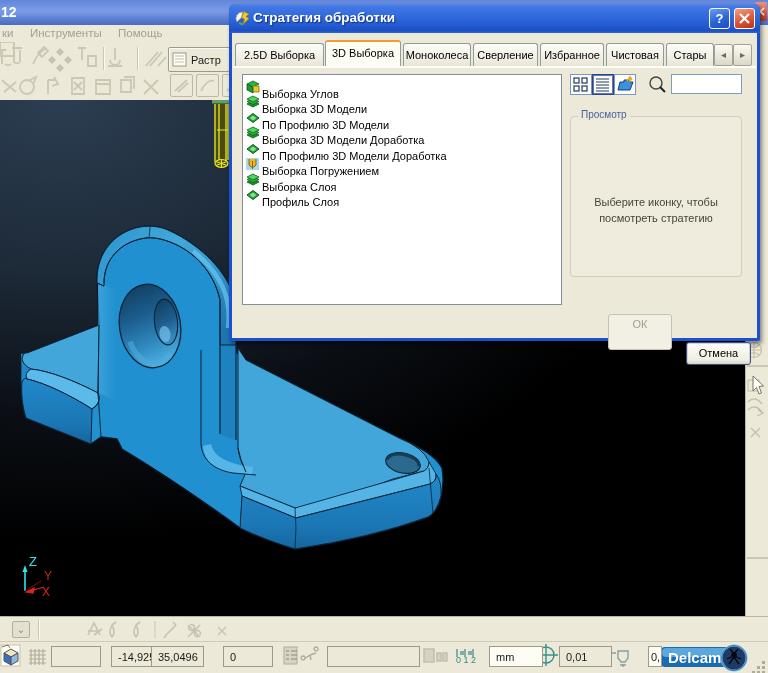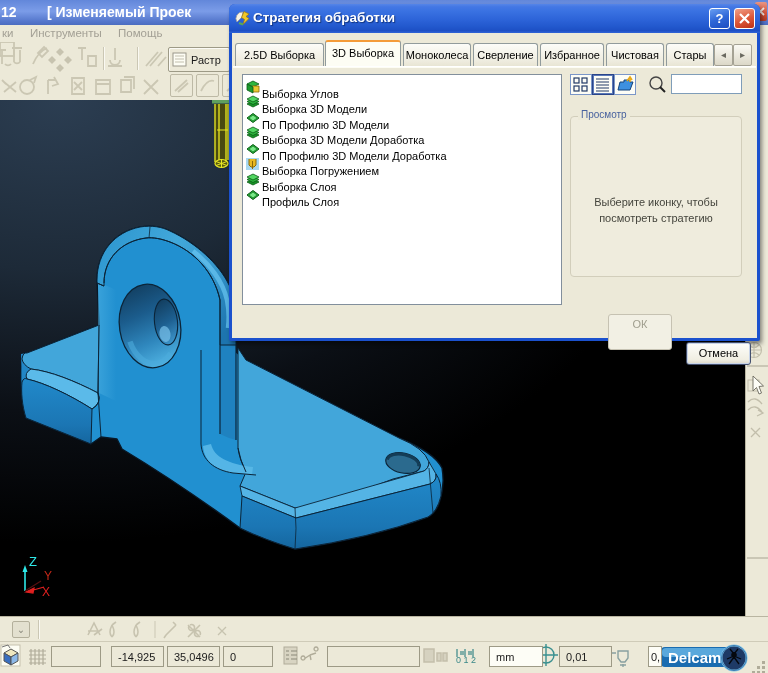--- a/index.html
+++ b/index.html
@@ -63,21 +63,20 @@
 #searchbox { position:absolute; left:442px; top:70px; width:71px; height:20px; background:#fff; border:1px solid #7f9db9; }
 #okbtn { position:absolute; left:379px; top:310px; width:64px; height:36px; border:1px solid #c6c2b2; border-radius:3px; background:#f2f0e4; color:#a09e8e; font-size:11px; text-align:center; line-height:19px; }
 #cancelbtn { position:absolute; left:457px; top:309px; width:65px; height:23px; border:1px solid #44506e; border-radius:3px; background:linear-gradient(180deg,#fefefb,#f0eee2 80%,#dcd8c8); box-shadow:inset 0 0 0 1px #c8d4e8; color:#000; font-size:11px; text-align:center; line-height:21px;margin-top:29px; }
 </style>
 </head>
 <body>
 <div id="page">
 
   <div id="titlebar" class="abs">
       <span class="t1">12</span>
-      <span class="t2">[ Изменяемый Проек</span>
     </div>
   <div id="mainclose" class="abs"><svg width="12" height="19">
         <path d="M2,6 l7,7 M9,6 l-7,7" stroke="#f6eee8" stroke-width="1.8"></path>
       </svg></div>
 
   <div id="menubar" class="abs">
       <span style="left:2px">ки</span>
       <span style="left:30px">Инструменты</span>
       <span style="left:118px">Помощь</span>
     </div>
@@ -333,21 +332,21 @@
       <rect x="762" y="20" width="3" height="3"></rect>
         <rect x="762" y="25" width="3" height="3"></rect>
         <rect x="757" y="25" width="3" height="3"></rect>
         <rect x="762" y="30" width="3" height="3"></rect>
         <rect x="757" y="30" width="3" height="3"></rect>
         <rect x="752" y="30" width="3" height="3"></rect>
     </g>
   </svg>
   <div class="sfield" style="left:51px;width:50px"></div>
   <div class="sfield" style="left:111px;width:53px">-14,925</div>
-  <div class="sfield" style="left:167px;width:53px">35,0496</div>
+  <div class="sfield" style="left:151px;width:53px">35,0496</div>
   <div class="sfield" style="left:223px;width:50px">0</div>
   <div class="sfield" style="left:327px;width:93px"></div>
   <div class="sfield sfieldw" style="left:481px;width:54px">mm</div>
   <div class="sfield" style="left:559px;width:53px">0,01</div>
   <div class="sfield sfieldw" style="left:640px;width:14px;padding-left:2px">0,</div>
 
   <div id="dialog" class="abs">
     <div id="dlgtitle">
       <svg width="16" height="16" style="position:absolute;left:6px;top:6px">
         <path d="M2,12 a6.5,6.5 0 0 1 6,-10 l-1,5 z" fill="#f8f4e4" stroke="#999" stroke-width="0.8"></path>

